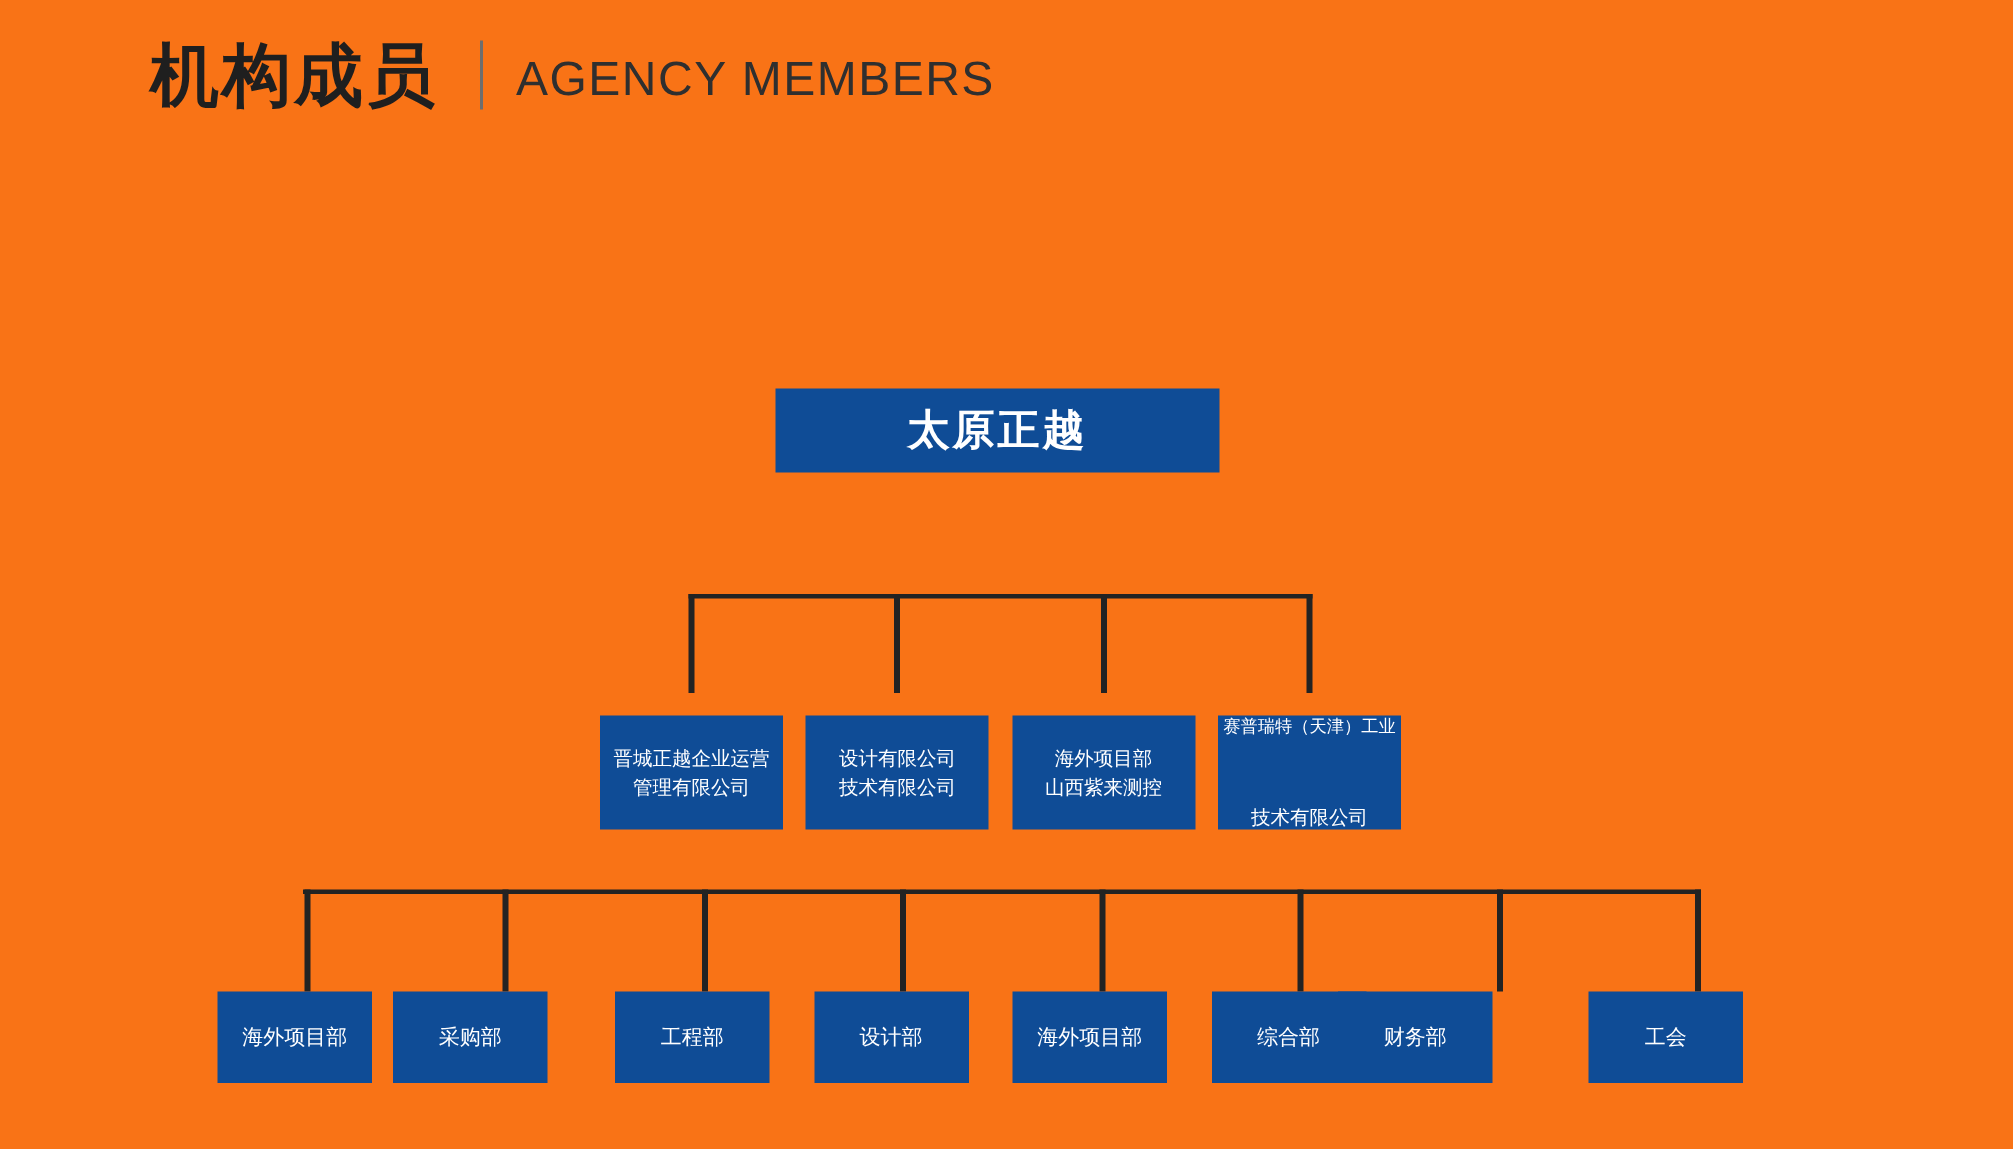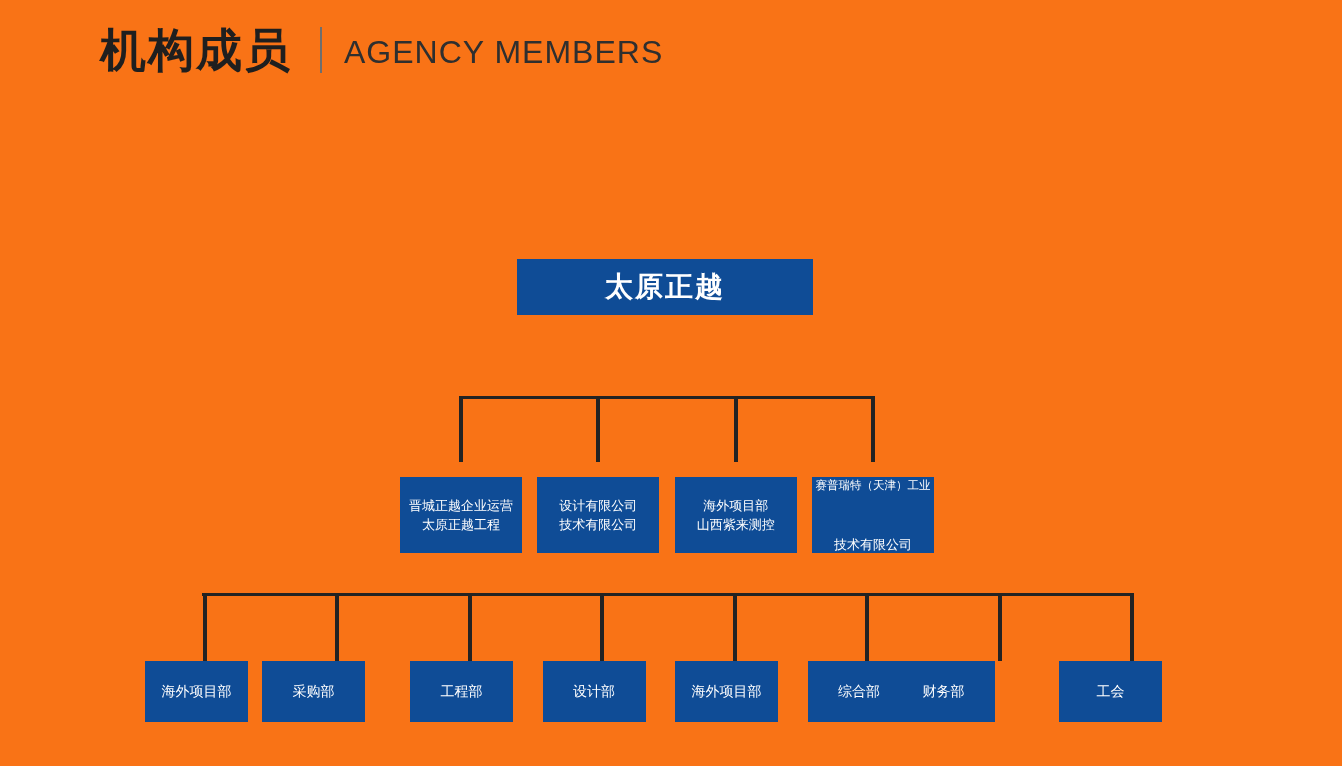--- a/index.html
+++ b/index.html
@@ -105,21 +105,21 @@
     <div class="box root">太原正越</div>
 
     <div class="rail l2"></div>
     <div class="drop l2" style="left:459px"></div>
     <div class="drop l2" style="left:596.3px"></div>
     <div class="drop l2" style="left:733.7px"></div>
     <div class="drop l2" style="left:871px"></div>
 
     <div class="box sub" style="left:400px">
       <span class="ln">晋城正越企业运营</span>
-      <span class="ln">太原正越工程</span>
+      <span class="ln">管理有限公司</span>
     </div>
     <div class="box sub" style="left:537.3px">
       <span class="ln">设计有限公司</span>
       <span class="ln">技术有限公司</span>
     </div>
     <div class="box sub" style="left:674.7px">
       <span class="ln">海外项目部</span>
       <span class="ln">山西紫来测控</span>
     </div>
     <div class="box sub tight" style="left:812px">

